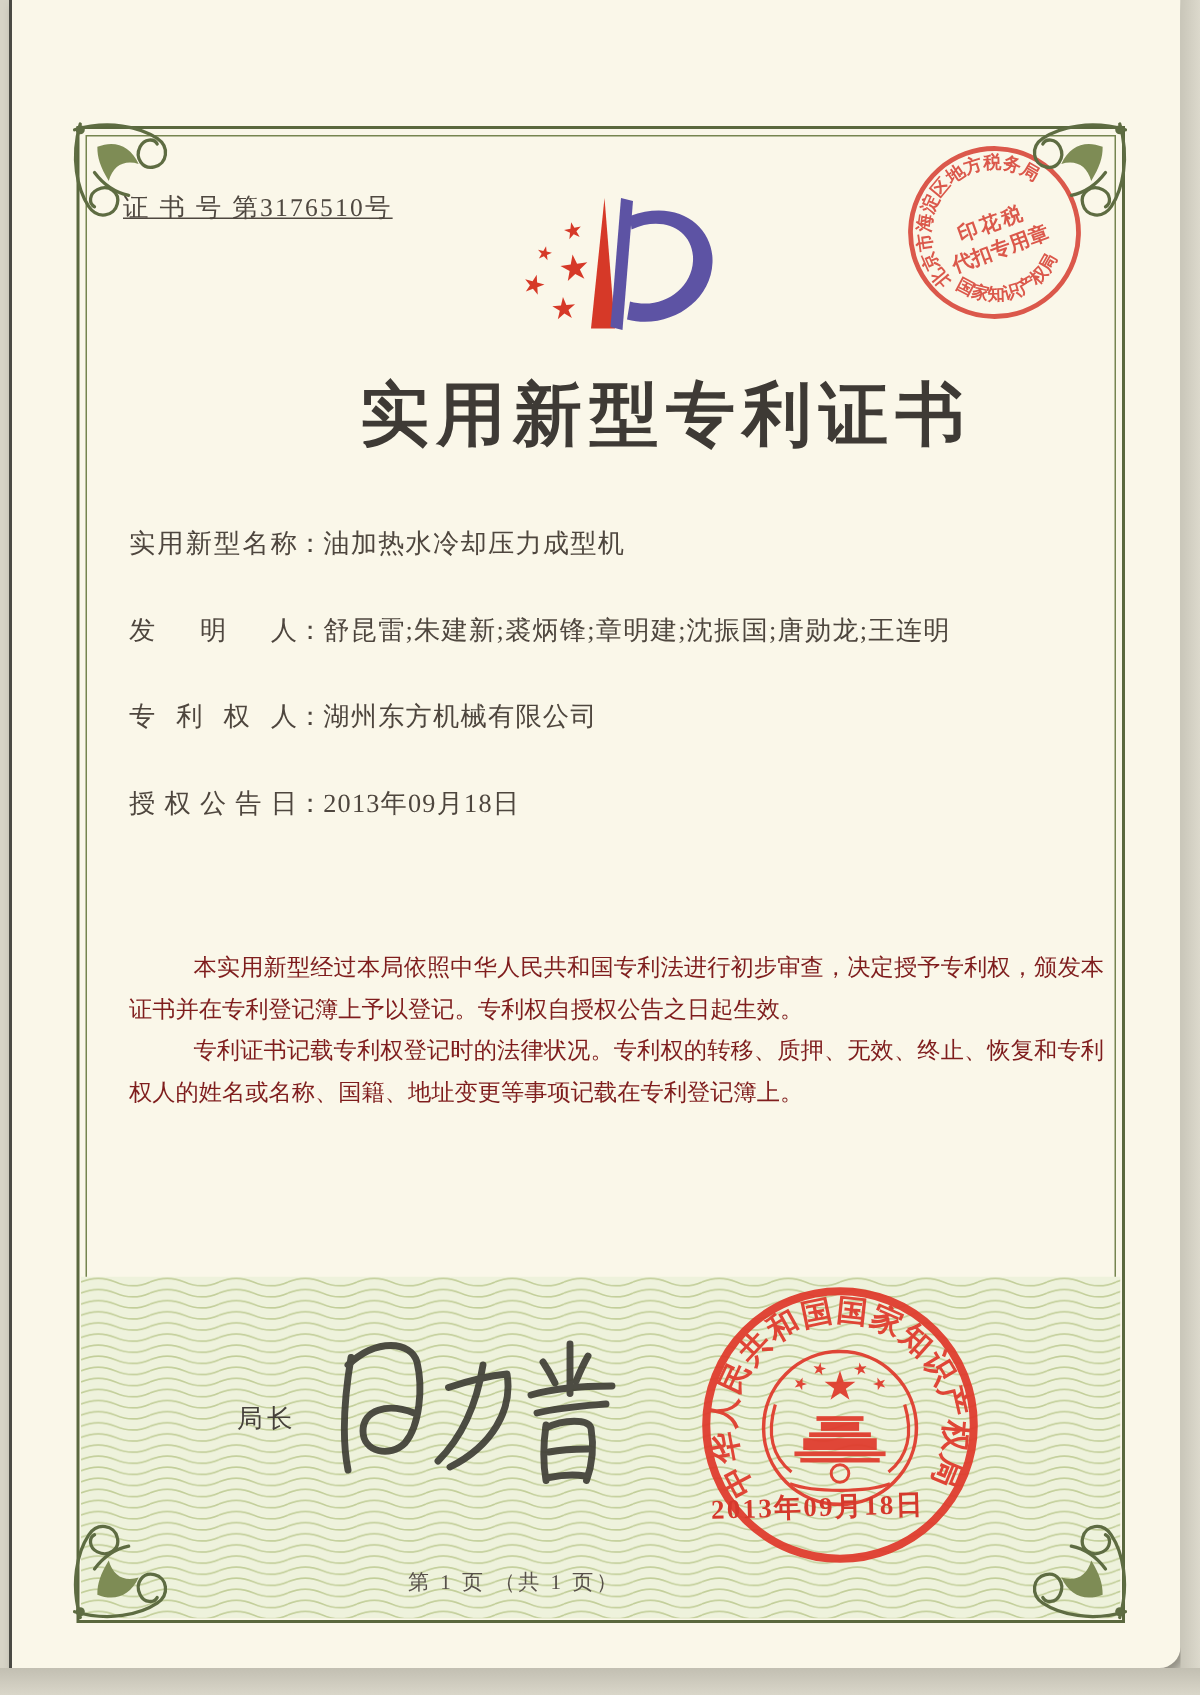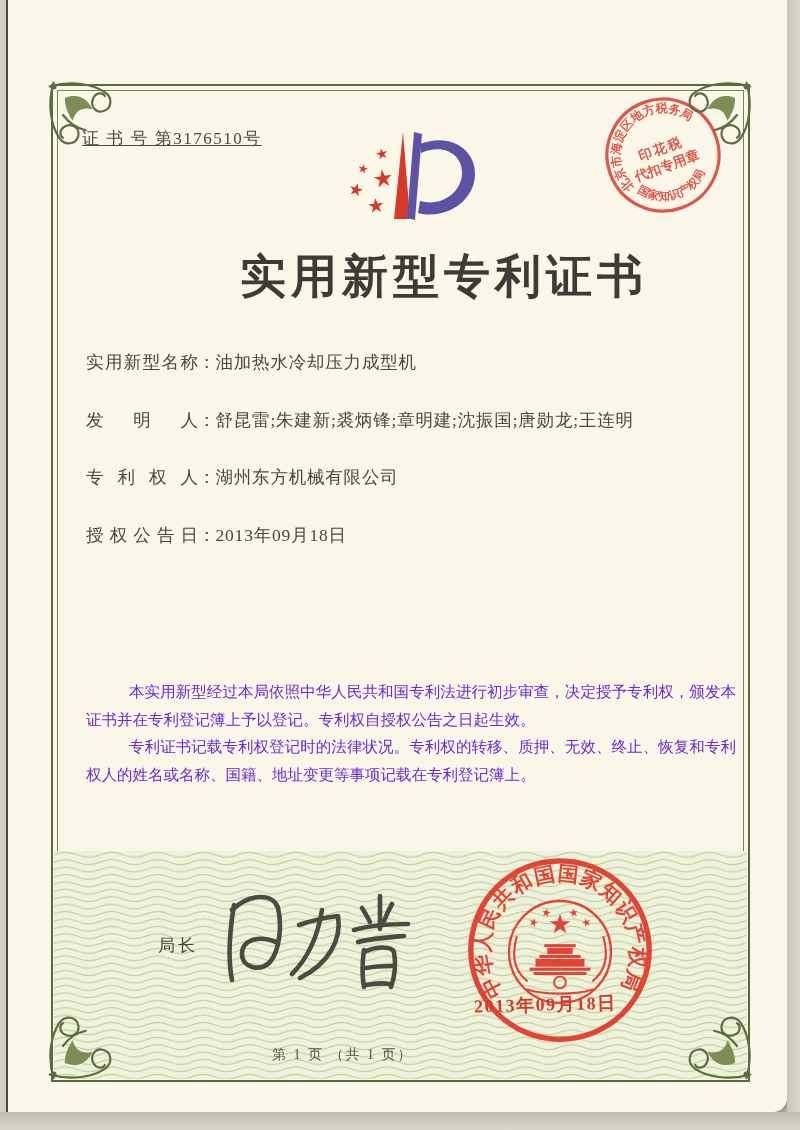--- a/index.html
+++ b/index.html
@@ -50,22 +50,22 @@
   .title { position:absolute; left:0; top:246px; width:800px; text-align:center;
     font-size:46px; font-weight:600; letter-spacing:5px; color:#3e3a35;margin-left:44px; }
 
   .fields { position:absolute; left:86px; top:350px; width:640px; }
   .field { height:24px; margin-bottom:33.5px; font-size:17.5px; color:#4e463e;
     white-space:nowrap; }
   .field .lab { display:inline-block; width:112px; text-align:justify;
     text-align-last:justify; vertical-align:top; }
   .field .val { letter-spacing:.8px; }
 
-  .paras { position:absolute; left:86px; top:678px; width:650px;
-    font-size:15.5px; line-height:27.5px; color:#6d28d9; text-align:justify; }
+  .paras { position:absolute; left:86px; top:632px; width:650px;
+    font-size:15.5px; line-height:27.5px; color:#7f1d1d; text-align:justify; }
   .paras p { text-indent:43px; }
 
   .sig-label { position:absolute; left:158px; top:934px; font-size:17px;
     color:#45403a; letter-spacing:3px;
     font-family:Liberation Mono, monospace; }
   .sig { position:absolute; left:196px; top:880px; width:215px; height:122px; }
 
   .gov-seal { position:absolute; left:462px; top:852px; width:196px; height:196px;
     opacity:.93; }
   .seal-date { position:absolute; left:474px; top:992px; width:190px;

